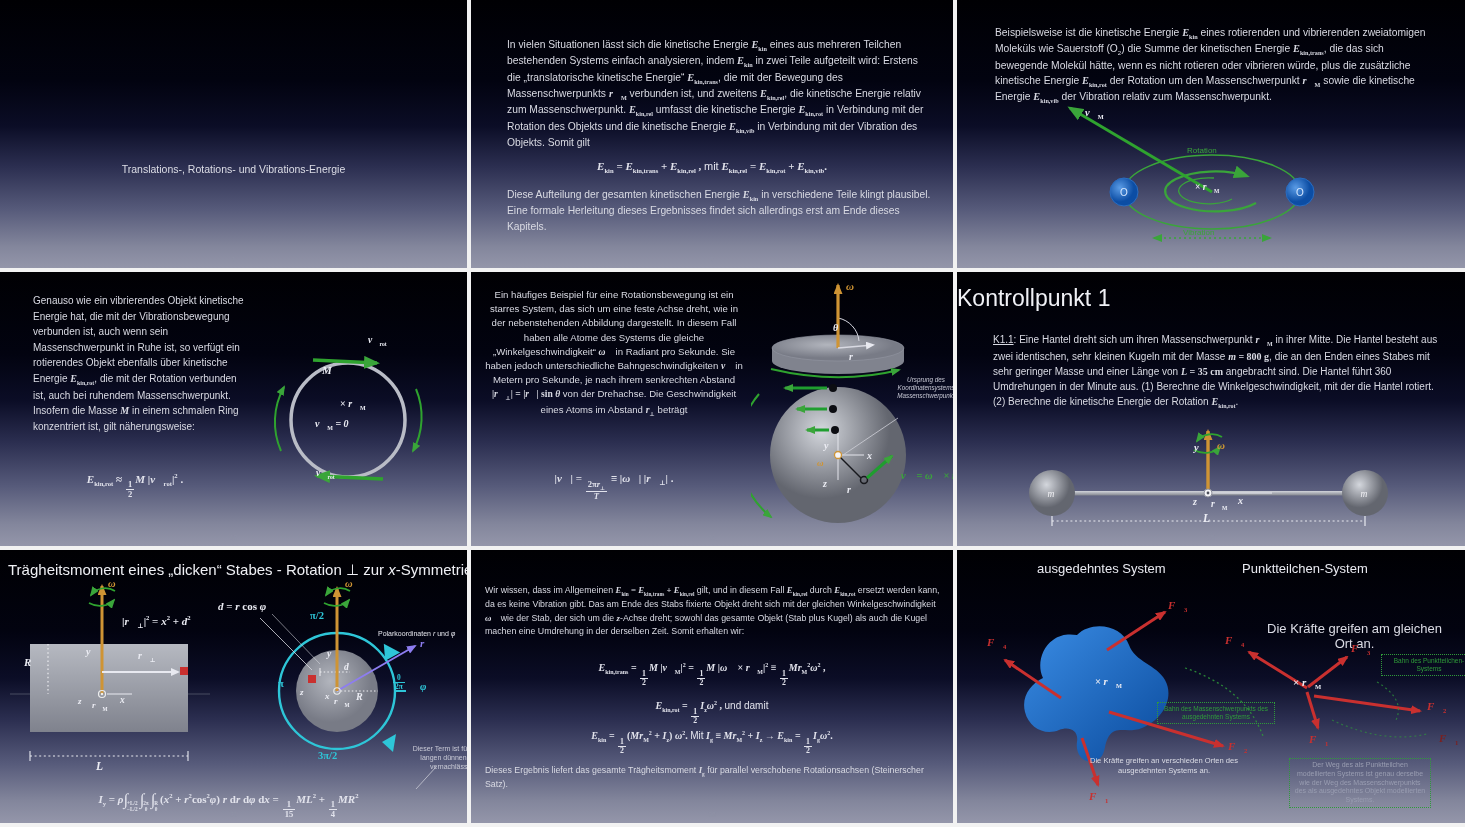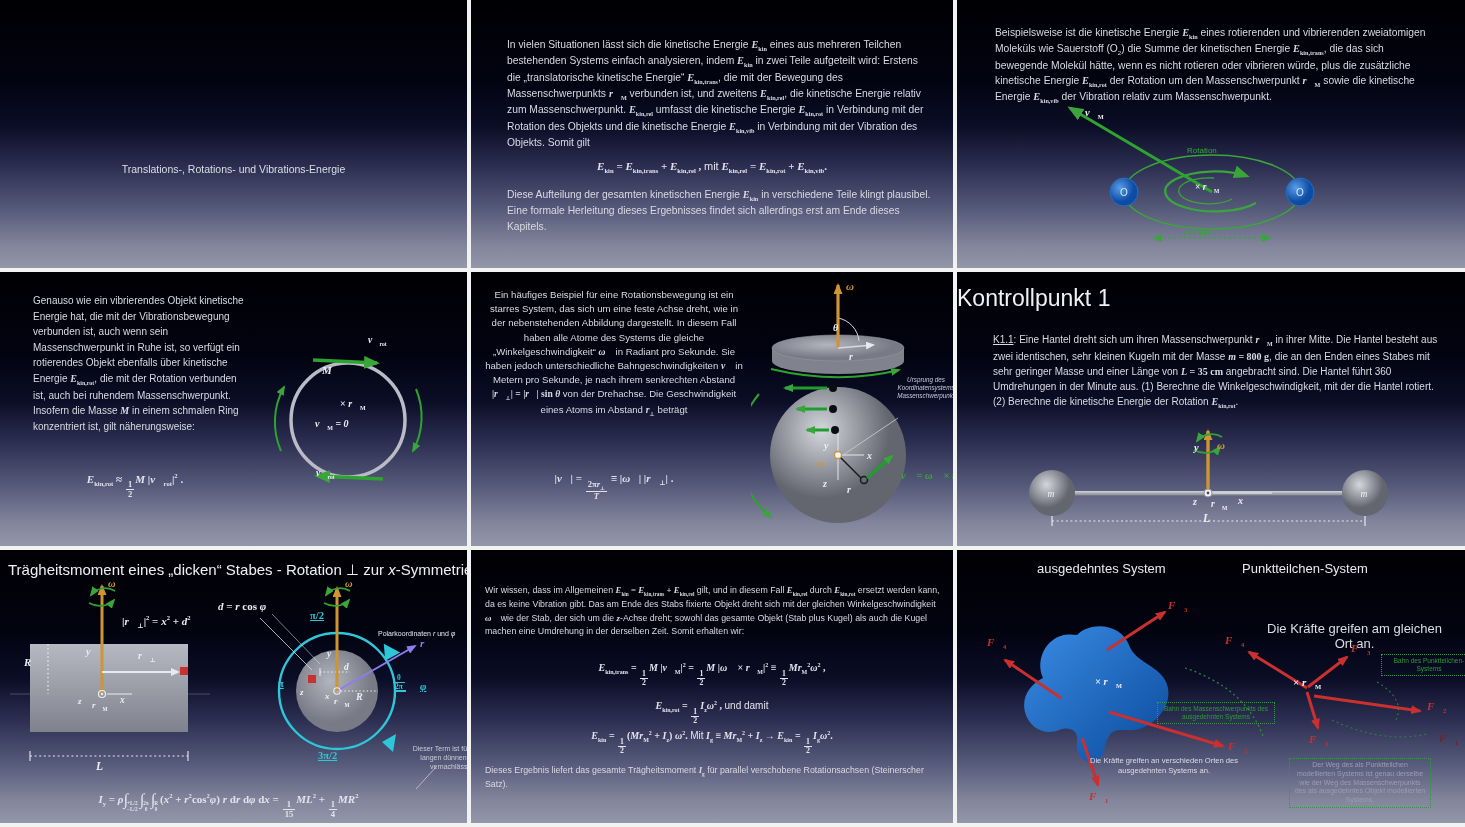--- a/index.html
+++ b/index.html
@@ -14,21 +14,21 @@
   sub,sup{font-size:.6em;}
   .pg{position:absolute;bottom:5px;left:0;right:0;text-align:center;font-size:6.5px;color:#8e91a5;}
   .eq{position:absolute;text-align:center;font-family:"Liberation Serif","DejaVu Serif",serif;font-weight:bold;color:#e2e3ec;}
   .par{position:absolute;color:#d9dae3;}
   .fr{display:inline-flex;flex-direction:column;text-align:center;vertical-align:-0.55em;line-height:1.05;font-size:.78em;margin:0 1px;}
   .fr b{padding:0 2px;font-weight:inherit;}
   .fr b:first-child{border-bottom:1px solid currentColor;}
   .ilim{display:inline-flex;flex-direction:column;font-size:.48em;line-height:1.2;vertical-align:-.4em;margin:0 2px 0 -1px;}
   .ilim b{font-weight:inherit;}
   .big{font-size:1.5em;font-weight:normal;vertical-align:-.15em;}
-  .grn{color:#3aa53a;} .org{color:#cf9434;} .cyn{color:#2ec6d8;text-decoration:underline;} .ppl{color:#8d7df0;}
+  .grn{color:#3aa53a;} .org{color:#cf9434;} .cyn{color:#2ec6d8;} .ppl{color:#8d7df0;}
   .red{color:#c9302f;} .dimred{color:#7a2020;}
   .wm{color:#ecedf4;}
   .gbox{position:absolute;border:1px dotted #2f9b3a;color:#2f9b3a;text-align:center;line-height:1.25;padding:2px 3px;}
   svg{position:absolute;}
   u{text-decoration:underline;}
 </style>
 </head>
 <body>
 
 <svg width="0" height="0">

